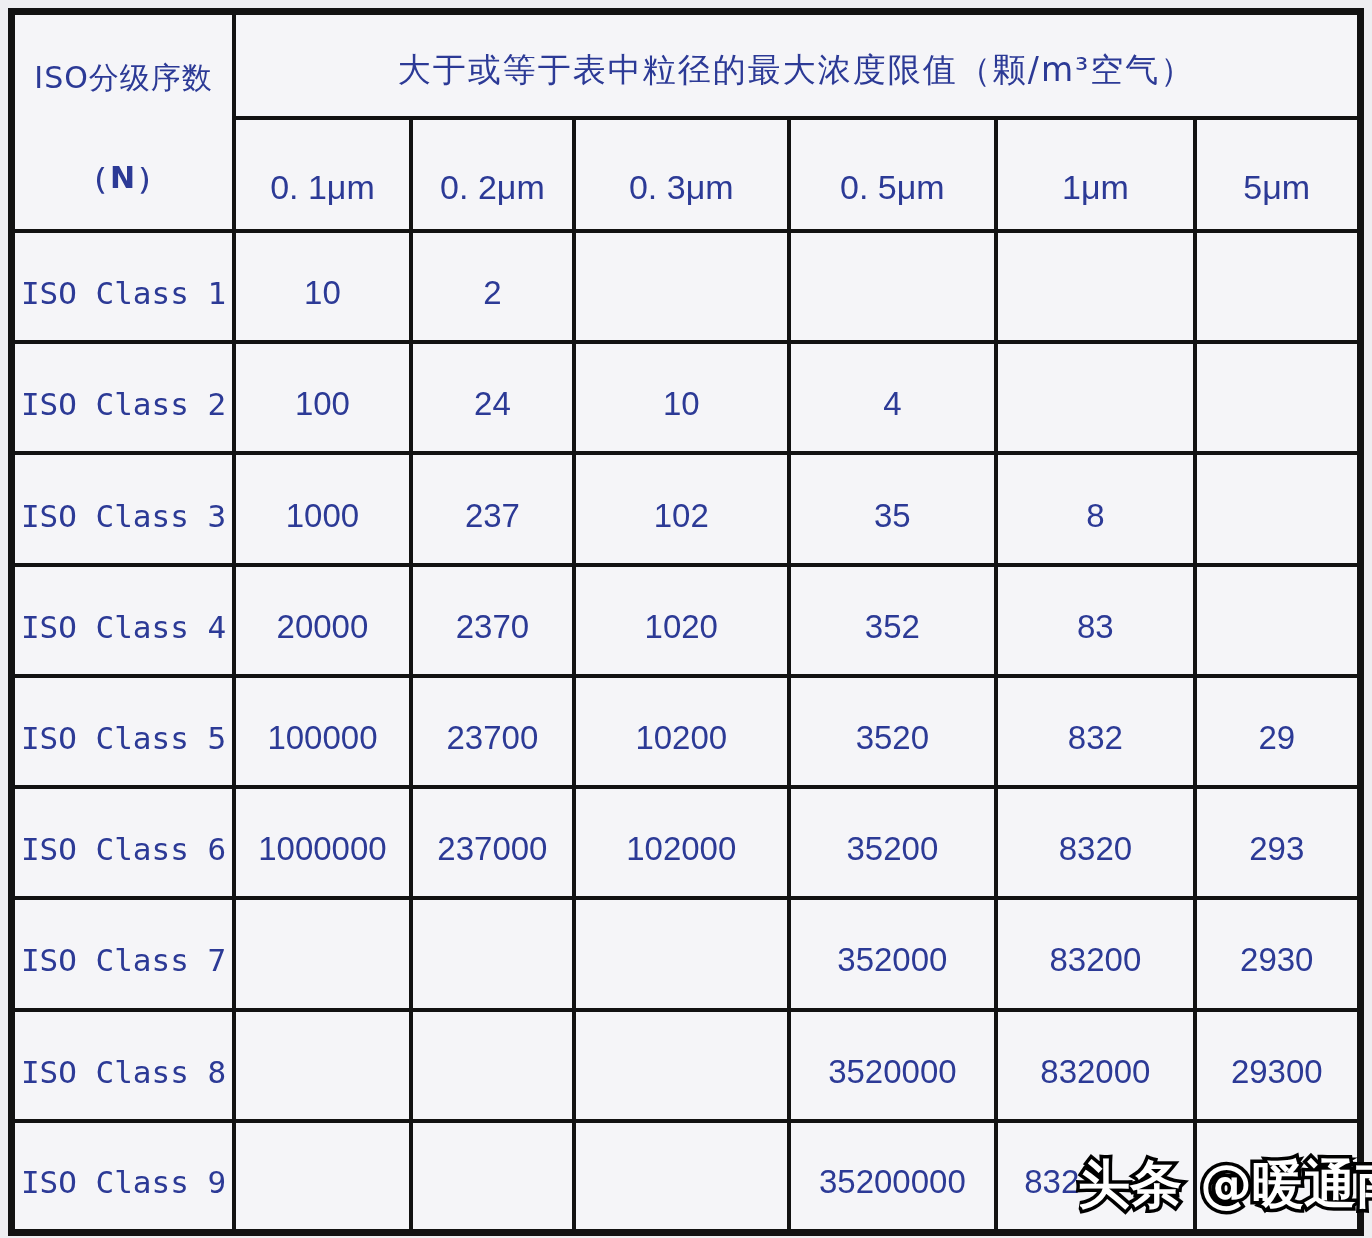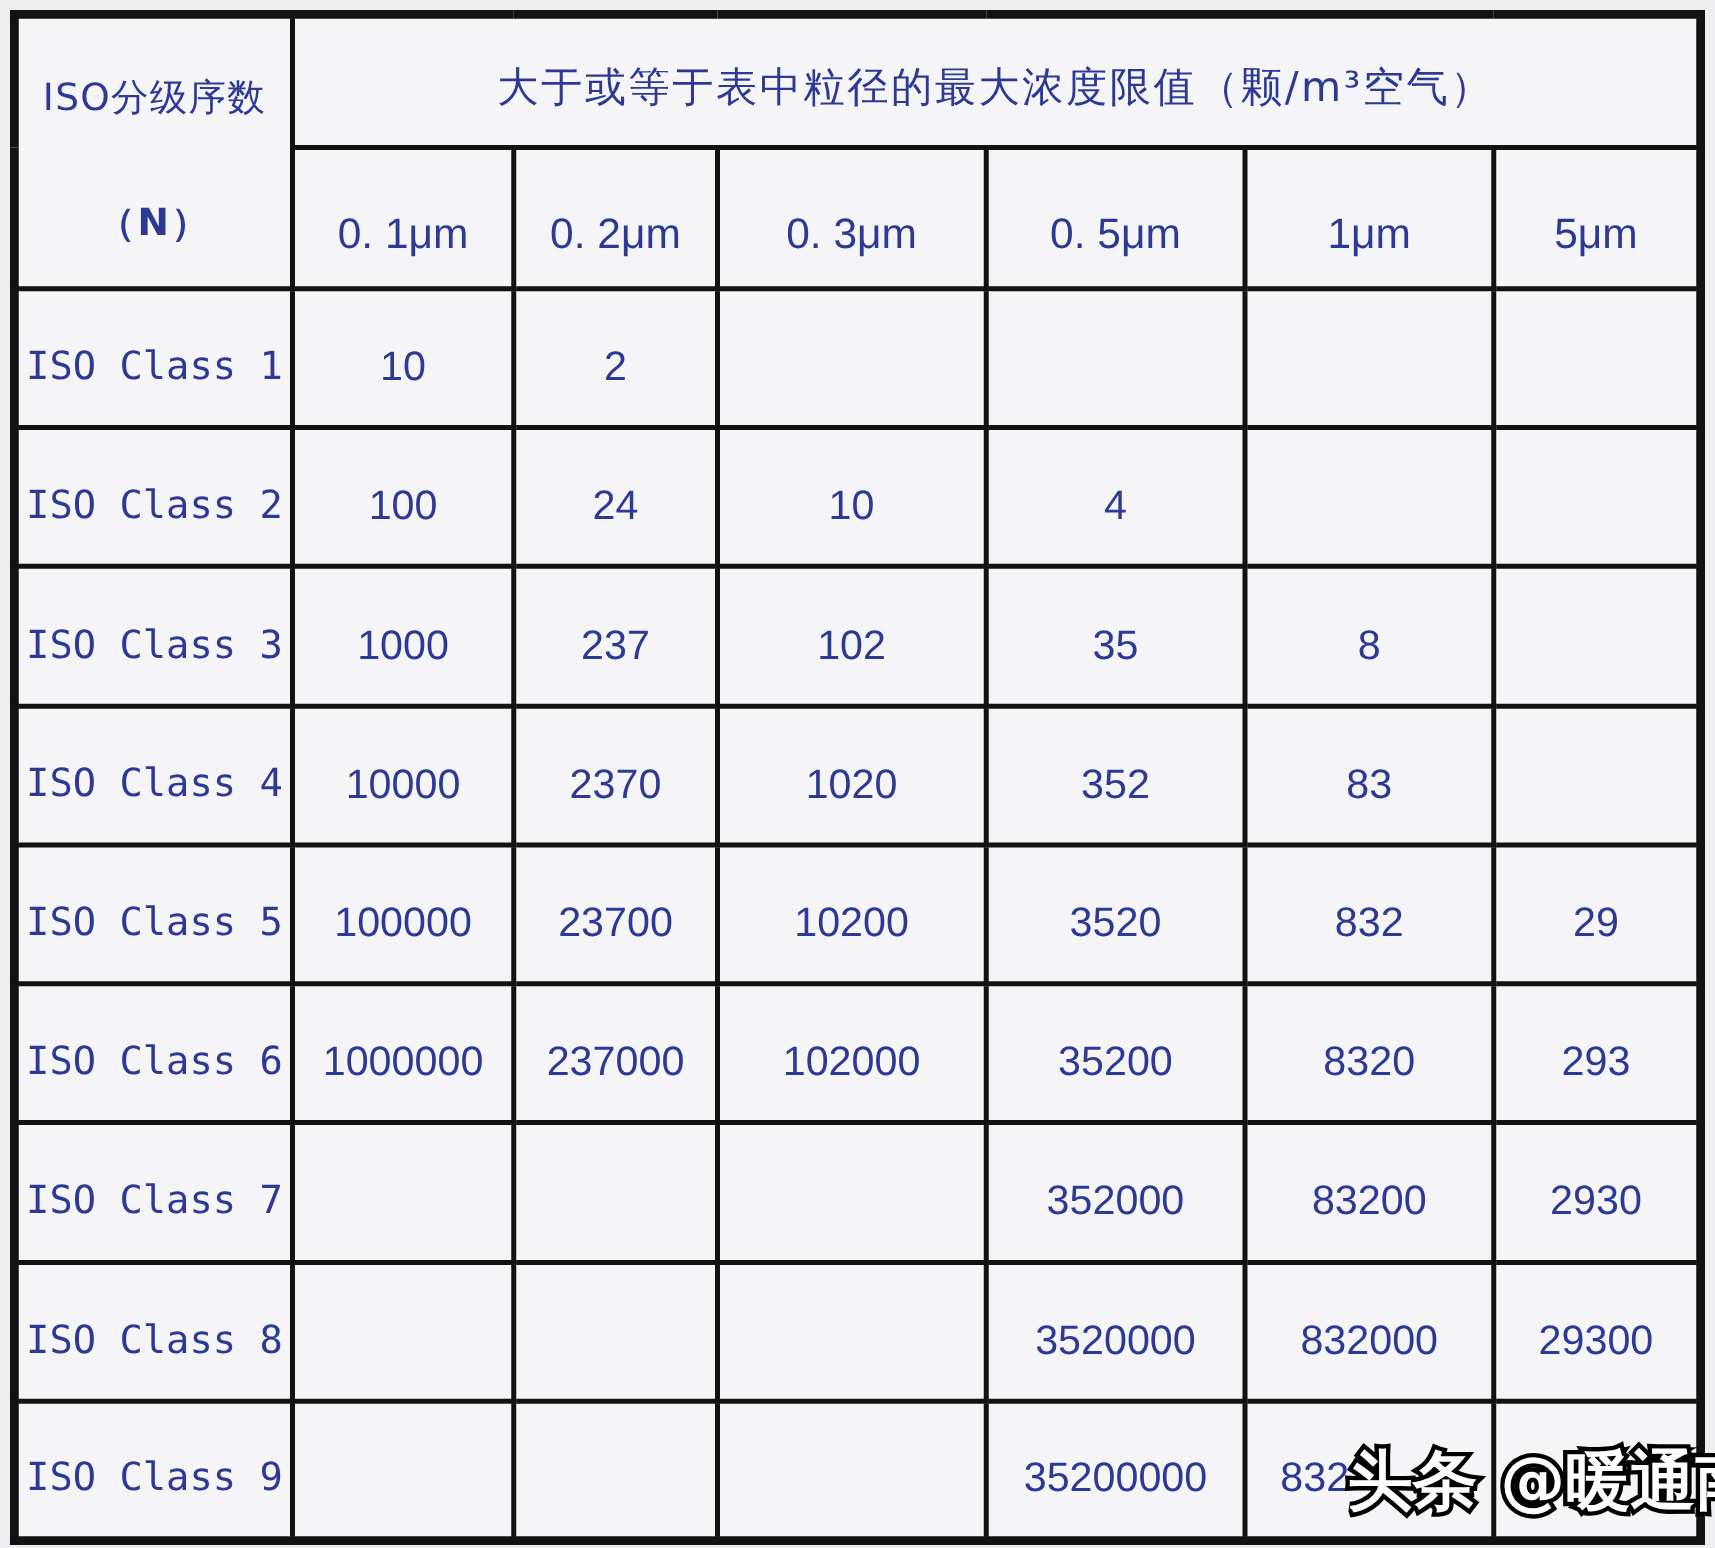--- a/index.html
+++ b/index.html
@@ -143,21 +143,21 @@
       <td class="row-label">ISO Class 3</td>
       <td class="num">1000</td>
       <td class="num">237</td>
       <td class="num">102</td>
       <td class="num">35</td>
       <td class="num">8</td>
       <td class="num"></td>
     </tr>
     <tr>
       <td class="row-label">ISO Class 4</td>
-      <td class="num">10000</td>
+      <td class="num">20000</td>
       <td class="num">2370</td>
       <td class="num">1020</td>
       <td class="num">352</td>
       <td class="num">83</td>
       <td class="num"></td>
     </tr>
     <tr>
       <td class="row-label">ISO Class 5</td>
       <td class="num">100000</td>
       <td class="num">23700</td>

